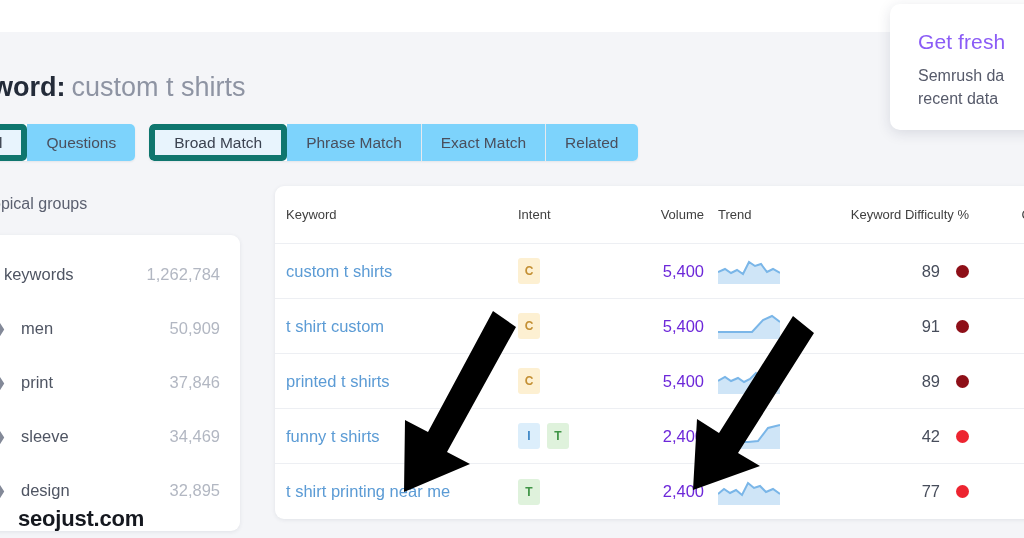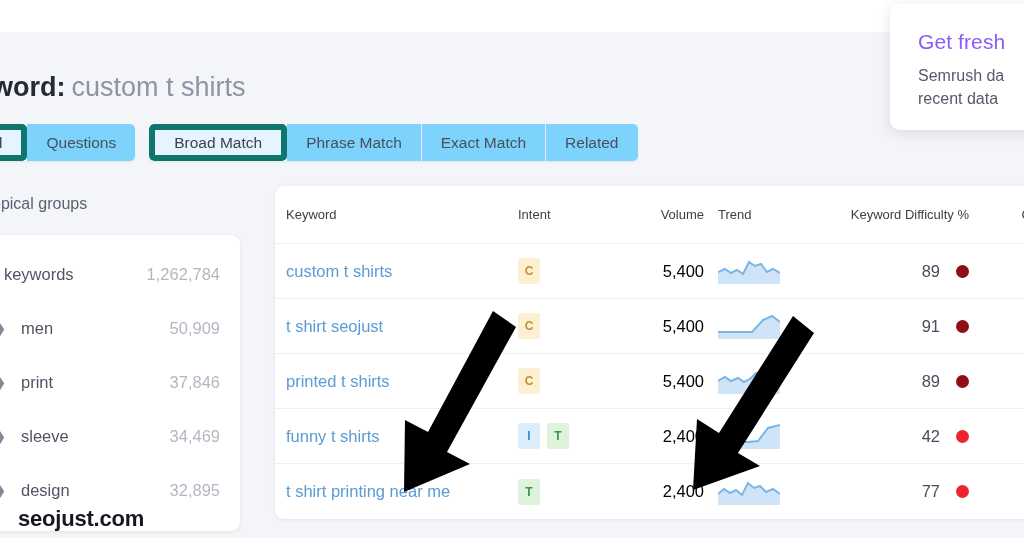--- a/index.html
+++ b/index.html
@@ -199,21 +199,21 @@
   .c-cpc       { width: 70px;  text-align: right; }
 
   .kw-link {
     font-size: 16.5px;
     color: #5b9bd5;
     white-space: nowrap;
     cursor: pointer;
   }
   .vol-val {
     font-size: 16.5px;
-    color: #000000;
+    color: #6d28d9;
     white-space: nowrap;
   }
 
   .badges { display: flex; gap: 7px; }
   .badge {
     width: 22px;
     height: 26px;
     border-radius: 3px;
     display: flex;
     align-items: center;
@@ -359,21 +359,21 @@
     <div class="c c-kd">
       <span class="kd-wrap">
         <span class="kd-val">89</span>
         <span class="kd-dot" style="background:#8e0f18"></span>
       </span>
     </div>
     <div class="c c-cpc"></div>
   </div>
 
   <div class="trow">
-    <div class="c c-keyword"><span class="kw-link">t shirt seojust</span></div>
+    <div class="c c-keyword"><span class="kw-link">t shirt custom</span></div>
     <div class="c c-intent">
       <div class="badges">
         <span class="badge badge-C">C</span>
       </div>
     </div>
     <div class="c c-volume"><span class="vol-val">5,400</span></div>
     <div class="c c-trend">
       <svg class="spark" width="62" height="26" viewBox="0 0 62 26">
         <path d="M0 19 L34 19 L45 7 L54 3 L62 9 L62 26 L0 26 Z" fill="#cfe5f7"></path>
         <path d="M0 19 L34 19 L45 7 L54 3 L62 9" fill="none" stroke="#7ab6e8" stroke-width="2"></path>

